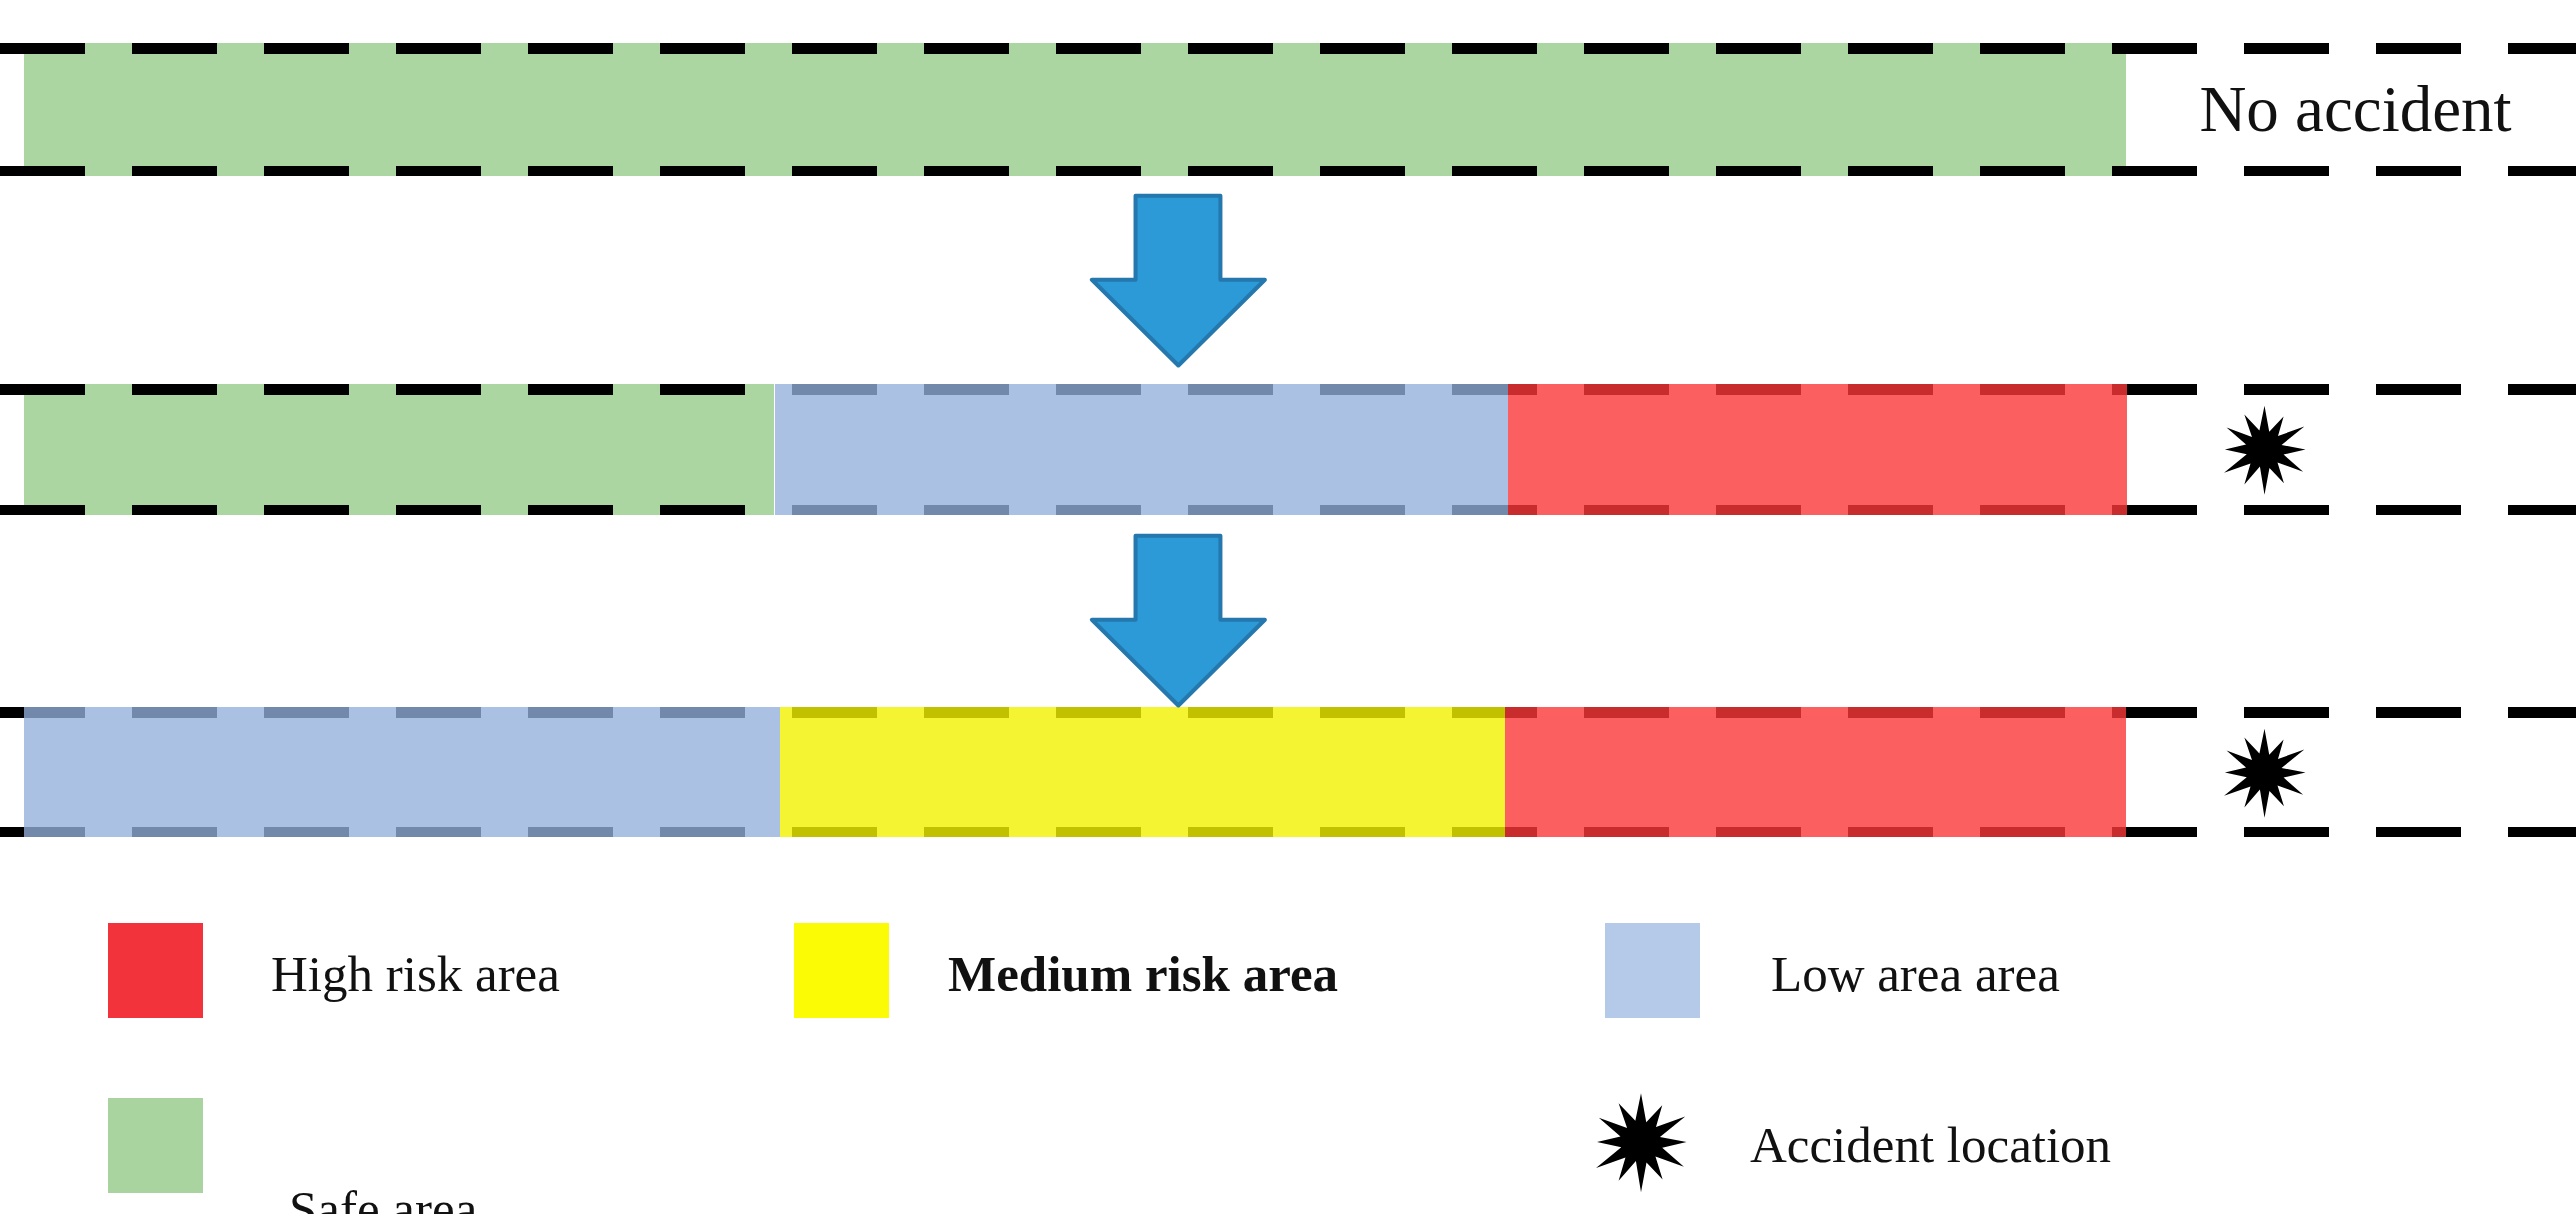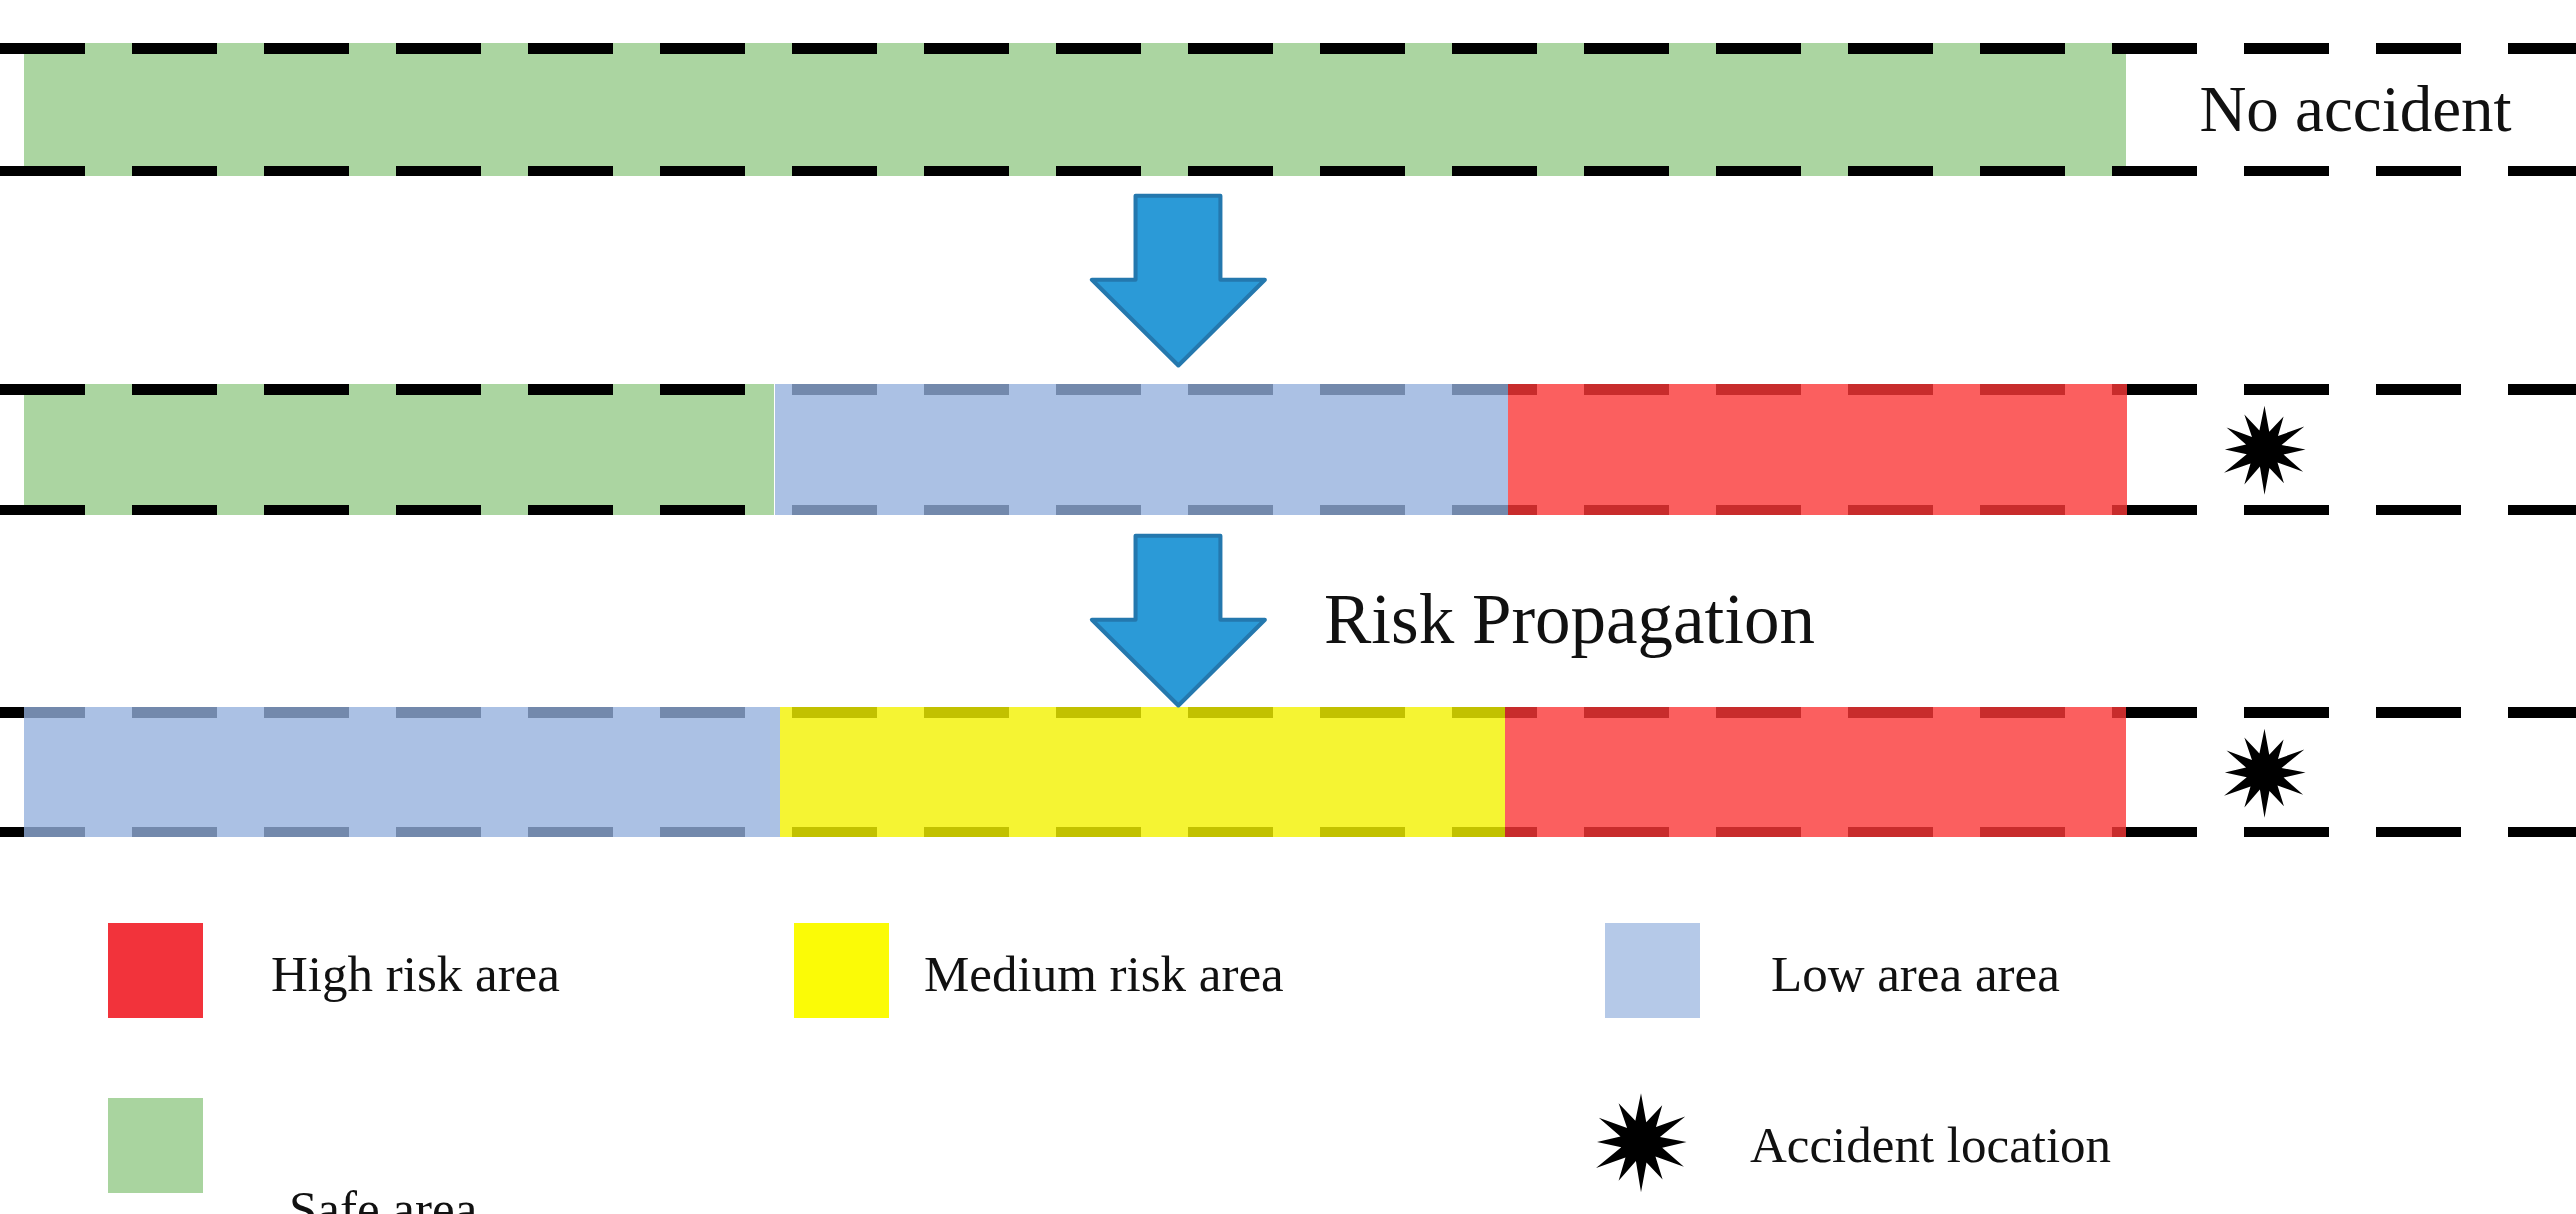--- a/index.html
+++ b/index.html
@@ -64,41 +64,40 @@
       <div class="seg seg-risk" style="left: 775px; width: 733px; background: rgba(147, 176, 221, 0.78);"></div>
       <div class="seg seg-risk" style="left: 1508px; width: 619px; background: rgba(250, 55, 55, 0.8);"></div>
     </div>
   <svg class="marker" style="left:2215px;top:400px;" width="99" height="99" viewBox="-70 -70 140 140">
     <polygon points="0,-62 6.7,-25.1 27,-46.8 19.1,-19.1 56.3,-32.5 24.1,-6.5 58,0 27,7.2 54.6,31.5 18.4,18.4 27.5,47.6 7,26.1 0,64 -6.5,24.1 -28.5,49.4 -19.8,19.8 -57.2,33 -25.1,6.7 -56,0 -26.1,-7 -53.7,-31 -17.7,-17.7 -28.5,-49.4 -7.2,-27" fill="#000000"></polygon>
   </svg>
 
   <svg class="arrow" style="left:1083px;top:530px;" width="194" height="186" viewBox="0 0 240 230">
     <polygon points="65,7 170,7 170,111 225,111 118,217 11,111 65,111" stroke-width="5" stroke-linejoin="round" fill="#2B9AD7" stroke="#2478AE"></polygon>
   </svg>
-  <div class="arrow-label" style="left:1324px;top:584px;">Risk Propagation</div>
 
   <div class="road" id="road-2" style="top:707px;height:130px;">
     <div class="dash-line dash-top"></div>
     <div class="dash-line dash-bottom"></div>
   <div class="seg seg-risk" style="left: 24px; width: 756px; background: rgba(147, 176, 221, 0.78);"></div>
       <div class="seg seg-risk" style="left: 780px; width: 725px; background: rgba(243, 241, 0, 0.8);"></div>
       <div class="seg seg-risk" style="left: 1505px; width: 621px; background: rgba(250, 55, 55, 0.8);"></div>
     </div>
   <svg class="marker" style="left:2215px;top:723px;" width="99" height="99" viewBox="-70 -70 140 140">
     <polygon points="0,-62 6.7,-25.1 27,-46.8 19.1,-19.1 56.3,-32.5 24.1,-6.5 58,0 27,7.2 54.6,31.5 18.4,18.4 27.5,47.6 7,26.1 0,64 -6.5,24.1 -28.5,49.4 -19.8,19.8 -57.2,33 -25.1,6.7 -56,0 -26.1,-7 -53.7,-31 -17.7,-17.7 -28.5,-49.4 -7.2,-27" fill="#000000"></polygon>
   </svg>
 
   <div class="legend-item">
     <span class="swatch" style="left: 108px; top: 923px; background: rgb(242, 51, 59);"></span>
     <span class="legend-label" style="left:271px;top:930px;">High risk area</span>
   </div>
 
   <div class="legend-item">
     <span class="swatch" style="left: 794px; top: 923px; background: rgb(251, 251, 6);"></span>
-    <span class="legend-label" style="left:924px;top:930px;">Medium risk area</span>
+    <span class="legend-label" style="left:948px;top:930px;font-weight:bold;">Medium risk area</span>
   </div>
 
   <div class="legend-item">
     <span class="swatch" style="left: 1605px; top: 923px; background: rgb(181, 201, 232);"></span>
     <span class="legend-label" style="left:1771px;top:930px;">Low area area</span>
   </div>
 
   <div class="legend-item">
     <span class="swatch" style="left: 108px; top: 1098px; background: rgb(169, 212, 159);"></span>
     <span class="legend-label" style="left:289px;top:1165px;">Safe area</span>

